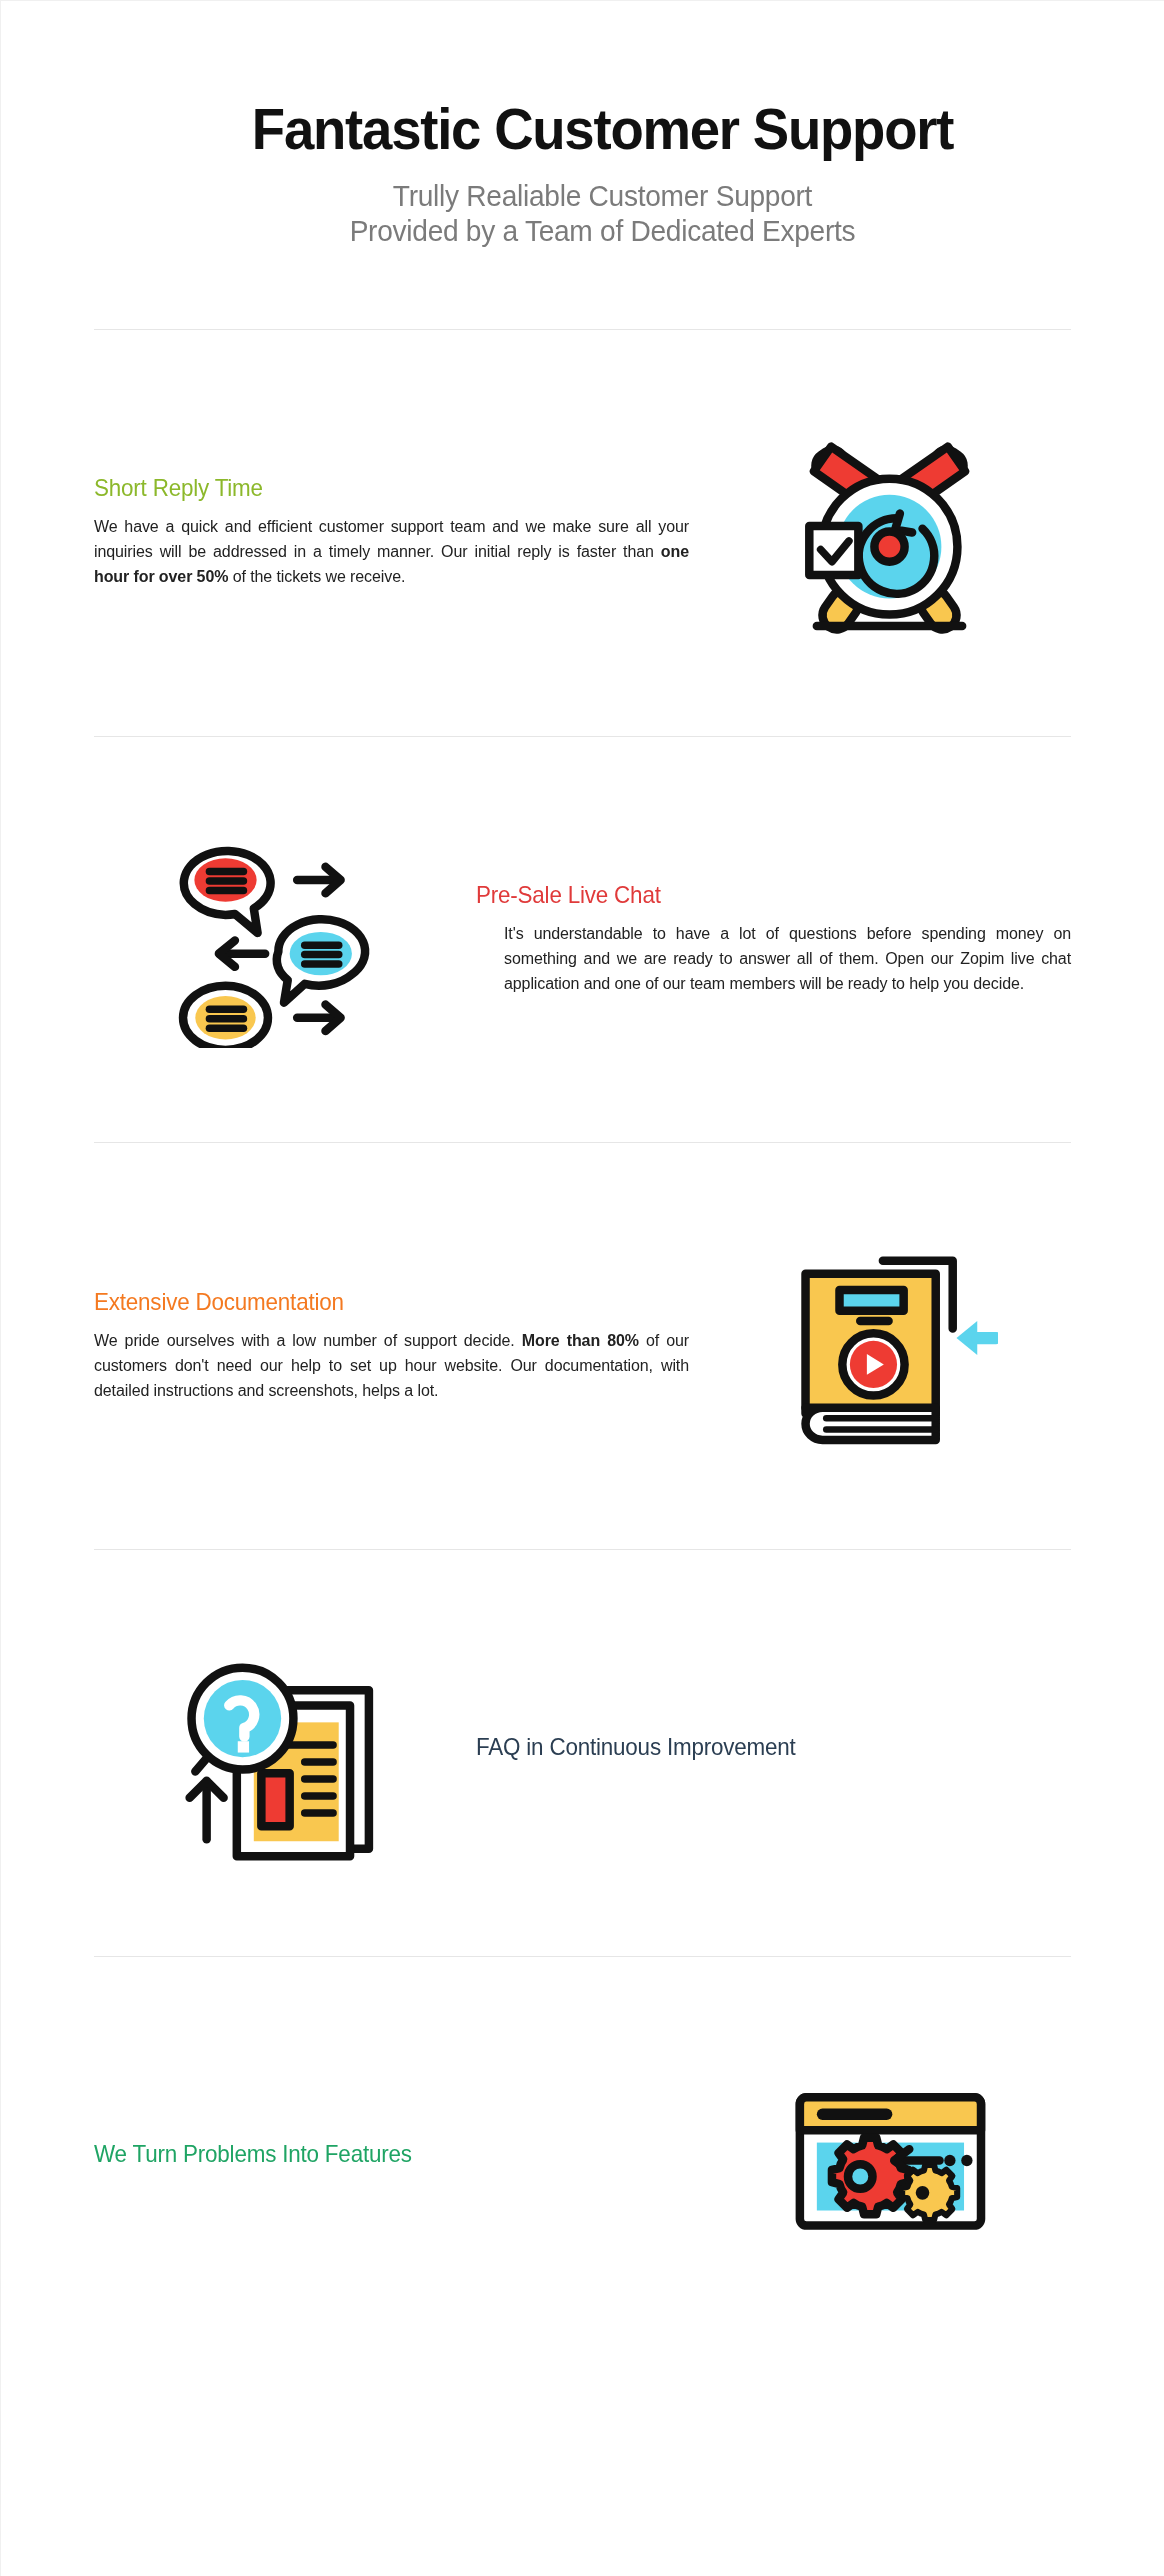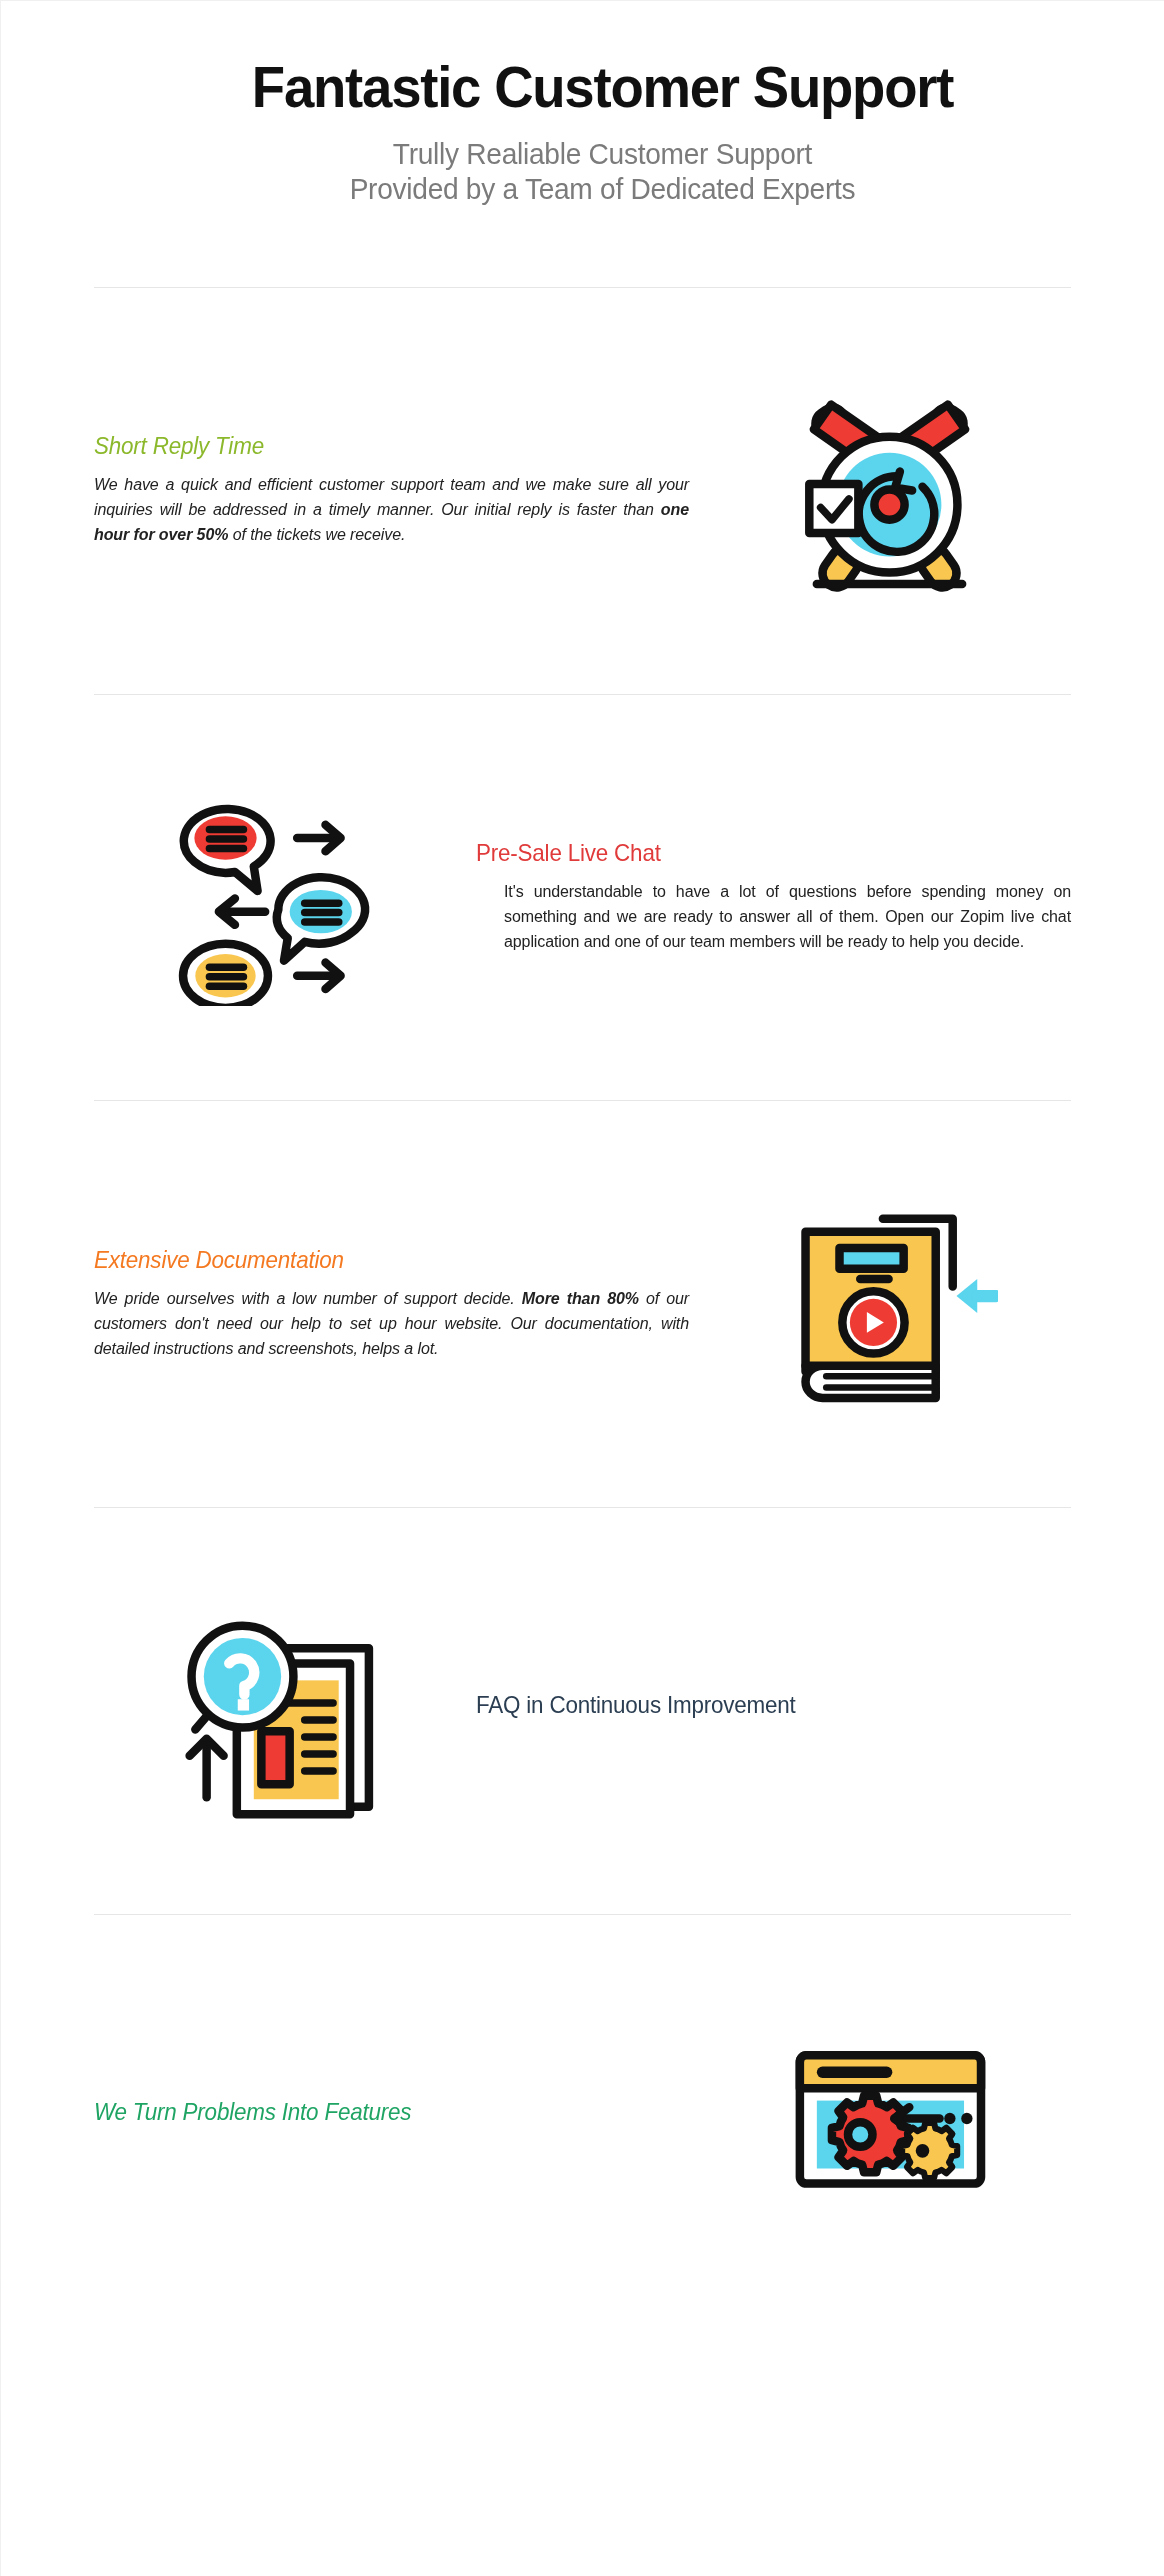--- a/index.html
+++ b/index.html
@@ -21,21 +21,21 @@
     background: #ffffff;
     border-left: 1.9px solid #f0f0f0;
     border-right: 1.9px solid #f0f0f0;
     border-top: 1.9px solid #f0f0f0;
     position: relative;
     overflow: hidden;
   }
 
   
   .header {
-    padding-top: 56px;
+    padding-top: 98px;
     text-align: center;
     margin-left: 40px;
   }
 
   .header-title {
     font-family: "Liberation Sans", sans-serif;
     font-size: 58px;
     font-weight: bold;
     letter-spacing: -1.3px;
     color: #111111;
@@ -78,21 +78,21 @@
     padding: 24.6px 0;
   }
 
   .section.text-left  { flex-direction: row; }
   .section.text-right { flex-direction: row-reverse; }
 
   .sec-text {
     width: 614px;
     flex: 0 0 614px;
   }
-  .section.text-left  .sec-text { padding-right: 19px; font-style: italic; }
+  .section.text-left  .sec-text { padding-right: 19px; }
   .section.text-right .sec-text { padding-left: 19px; }
 
   .sec-art {
     flex: 1 1 auto;
     display: flex;
     justify-content: center;
     align-items: center;
   }
 
   .sec-heading {

